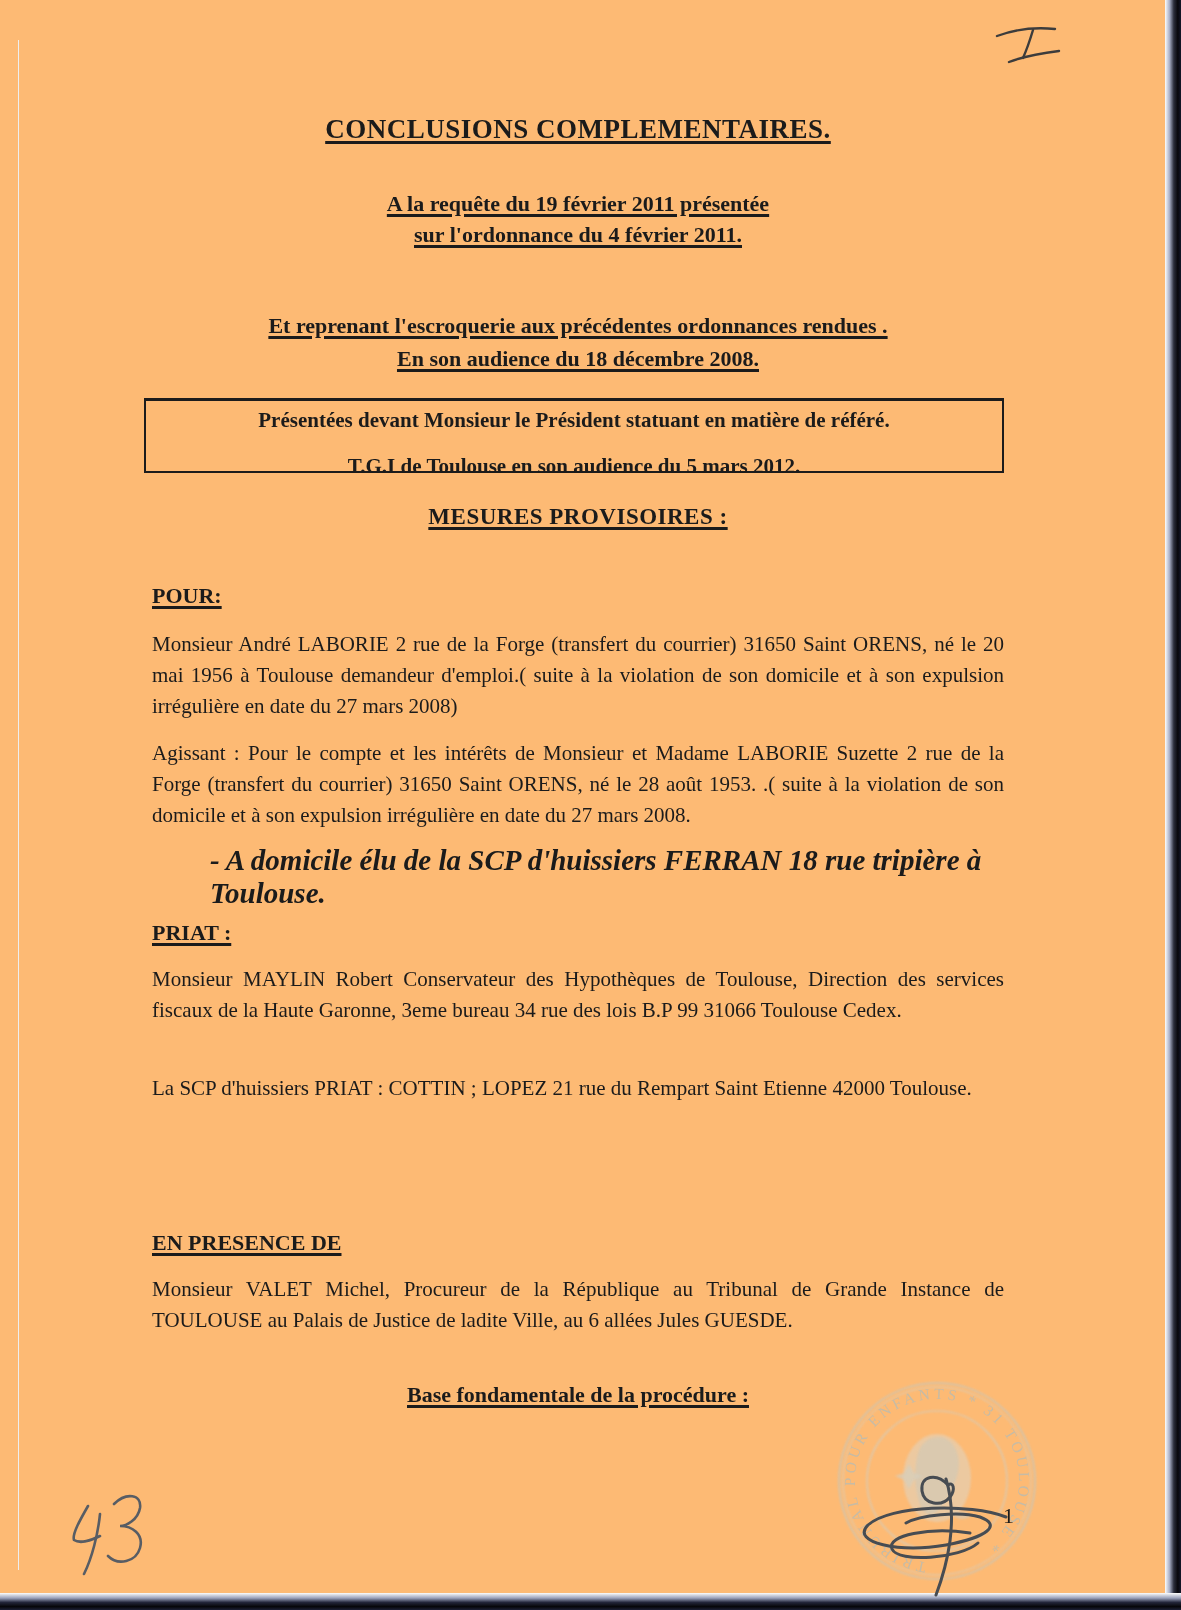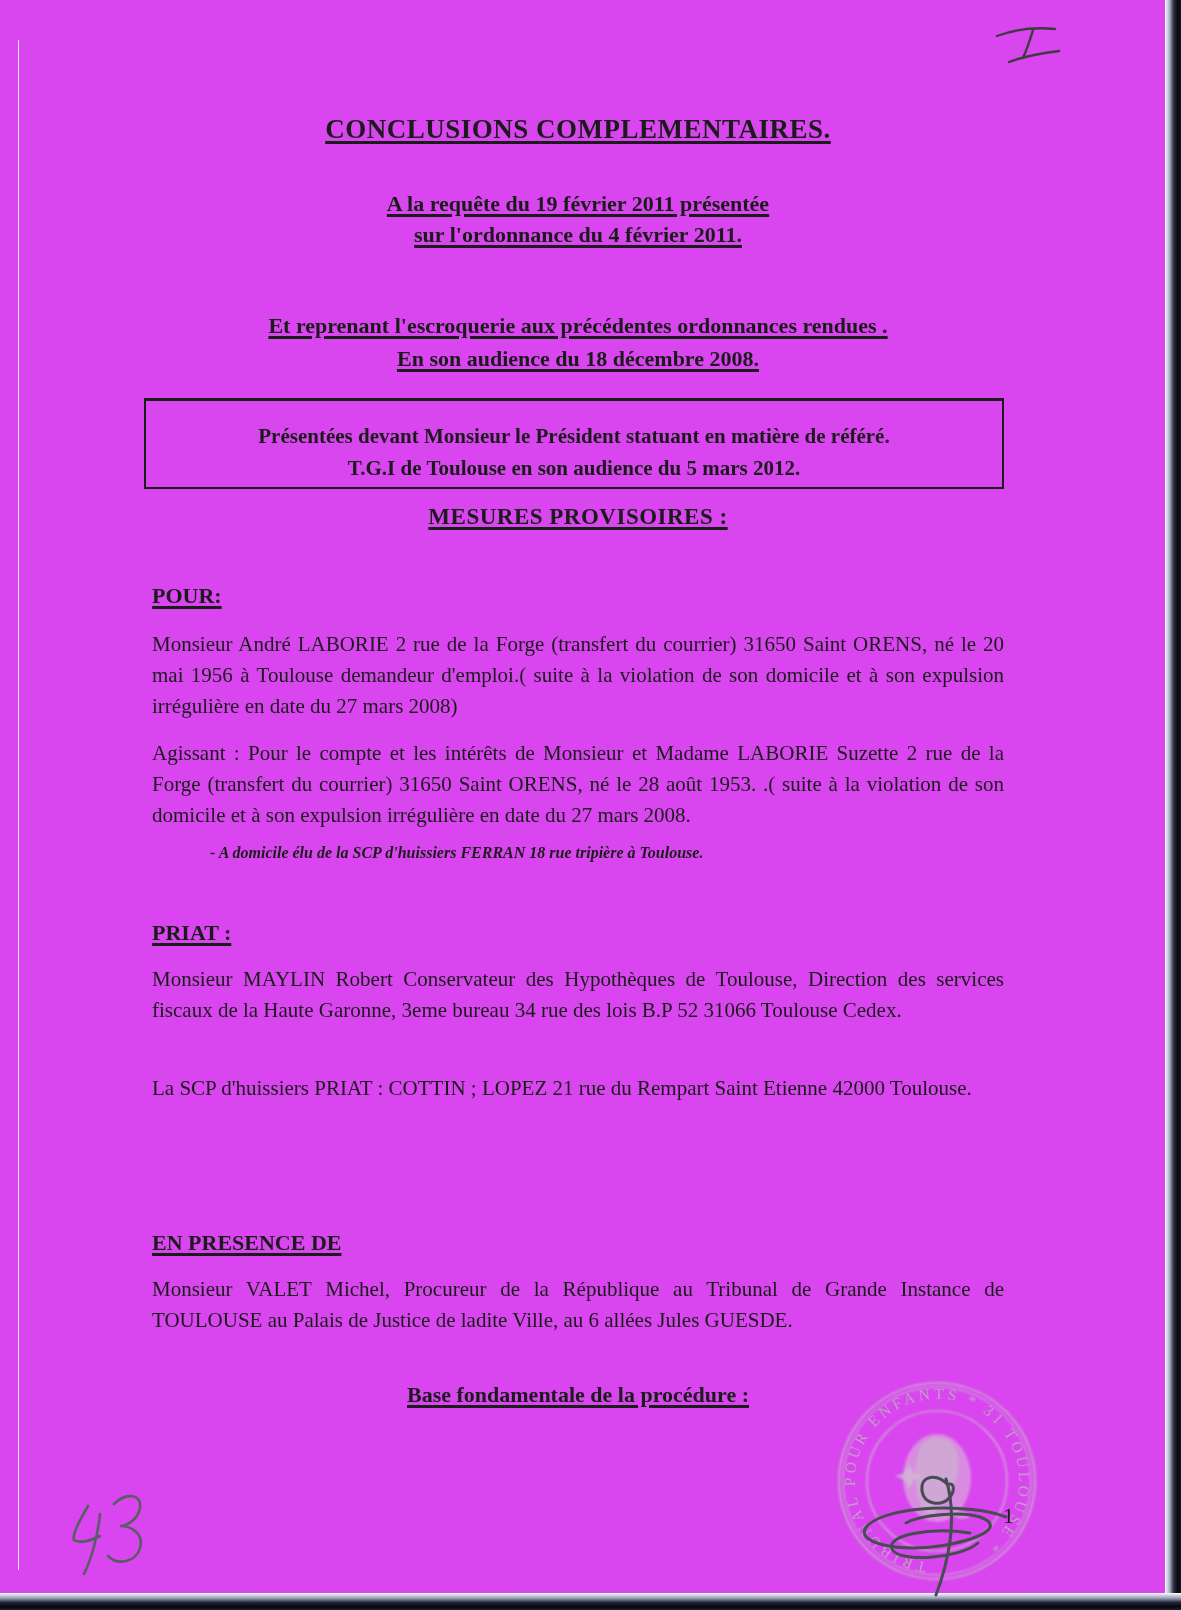--- a/index.html
+++ b/index.html
@@ -1,19 +1,19 @@
 <!DOCTYPE html>
 <html><head>
 <meta charset="utf-8">
 <style>
   html,body{margin:0;padding:0;background:#ffffff;}
   .scan{
     position:relative;
     width:1181px;height:1610px;
-    background:#d946ef;
+    background:#fdba74;
     overflow:hidden;
     font-family:"Liberation Serif", serif;
     color:#1b1b1b;
   }
   
   .edge-right{
     position:absolute;top:0;right:0;width:16px;height:100%;
     background:linear-gradient(to right,#fdfdfc 0%,#aab1c9 28%,#2b2e3c 55%,#07070c 80%,#14172a 100%);
   }
   .edge-bottom{
@@ -30,28 +30,28 @@
   .title{top:114px;font-size:27px;font-weight:bold;letter-spacing:.5px;}
   .sub{font-size:22px;font-weight:bold;line-height:31px;text-align:center;}
   .sub span{display:inline-block;}
   .blk-requete{top:188px;}
   .blk-escro{top:266px;margin-top:44px;}
   .blk-procedure{top:312px;}
   .box{
     position:absolute;left:144px;top:398px;width:856px;height:66px;
     border:2px solid #1c1c1c;border-top-width:3px;
     display:flex;flex-direction:column;align-items:center;
-    padding-top:20px;gap:1px;
+    padding-top:4px;gap:15px;
   }
   .box .sub{font-size:21px;}
   .blk-mesures{top:504px;font-size:23px;font-weight:bold;letter-spacing:.5px;}
   .lead{font-size:22px;font-weight:bold;}
   .body-par{font-size:21px;line-height:31px;text-align:justify;}
   .pos{position:absolute;}
-  .italic-line{font-size:16px;font-weight:bold;font-style:italic;padding-left:58px;}
+  .italic-line{font-size:29px;font-weight:bold;font-style:italic;padding-left:58px;}
   .pagenum{position:absolute;left:1003px;top:1503px;font-size:22px;}
   .stamp-svg{position:absolute;left:834px;top:1378px;opacity:.85;}
   .stamp-blur{filter:blur(1.2px);}
   .sig-svg{position:absolute;left:820px;top:1455px;}
   .hand-i{position:absolute;left:993px;top:20px;}
   .hand-43{position:absolute;left:48px;top:1478px;}
 </style>
 </head>
 <body>
 
@@ -99,21 +99,21 @@
   <div class="content center pos blk-mesures">
     <span class="u">MESURES PROVISOIRES :</span>
   </div>
   <div class="content pos body-par" style="top:629px;">Monsieur André LABORIE  2 rue de la Forge (transfert du courrier) 31650 Saint ORENS, né le 20 mai 1956 à Toulouse demandeur d'emploi.( suite à la violation de son domicile et à son expulsion irrégulière en date du 27 mars 2008)</div>
   <div class="content pos body-par" style="top:738px;">Agissant : Pour le compte et les intérêts de Monsieur et Madame LABORIE Suzette 2 rue de la Forge (transfert du courrier) 31650 Saint ORENS, né le 28 août 1953. .( suite à la violation de son domicile et à son expulsion irrégulière en date du 27 mars 2008.</div>
   <div class="content pos italic-line" style="top:844px;">- A domicile élu de la SCP d'huissiers FERRAN 18 rue tripière à Toulouse.</div>
 
   <div class="content pos lead" style="top:920px;">
     <span class="u">PRIAT :</span>
   </div>
-  <div class="content pos body-par" style="top:964px;">Monsieur MAYLIN Robert Conservateur des Hypothèques de Toulouse, Direction des services fiscaux de la Haute Garonne, 3eme bureau 34 rue des lois B.P 52 31066 Toulouse Cedex.</div>
+  <div class="content pos body-par" style="top:964px;">Monsieur MAYLIN Robert Conservateur des Hypothèques de Toulouse, Direction des services fiscaux de la Haute Garonne, 3eme bureau 34 rue des lois B.P 99 31066 Toulouse Cedex.</div>
   <div class="content pos body-par" style="top:1073px;">La SCP d'huissiers PRIAT : COTTIN ; LOPEZ 21 rue du Rempart Saint Etienne 42000 Toulouse.</div>
 
   <div class="content pos lead" style="top:1230px;">
     <span class="u">EN PRESENCE DE</span>
   </div>
   <div class="content pos body-par" style="top:1274px;">Monsieur VALET Michel, Procureur de la République au Tribunal de Grande Instance de TOULOUSE au Palais de Justice de ladite Ville, au 6 allées Jules GUESDE.</div>
 
   <div class="content center pos lead" style="top:1382px;">
     <span class="u">Base fondamentale de la procédure :</span>
   </div>

